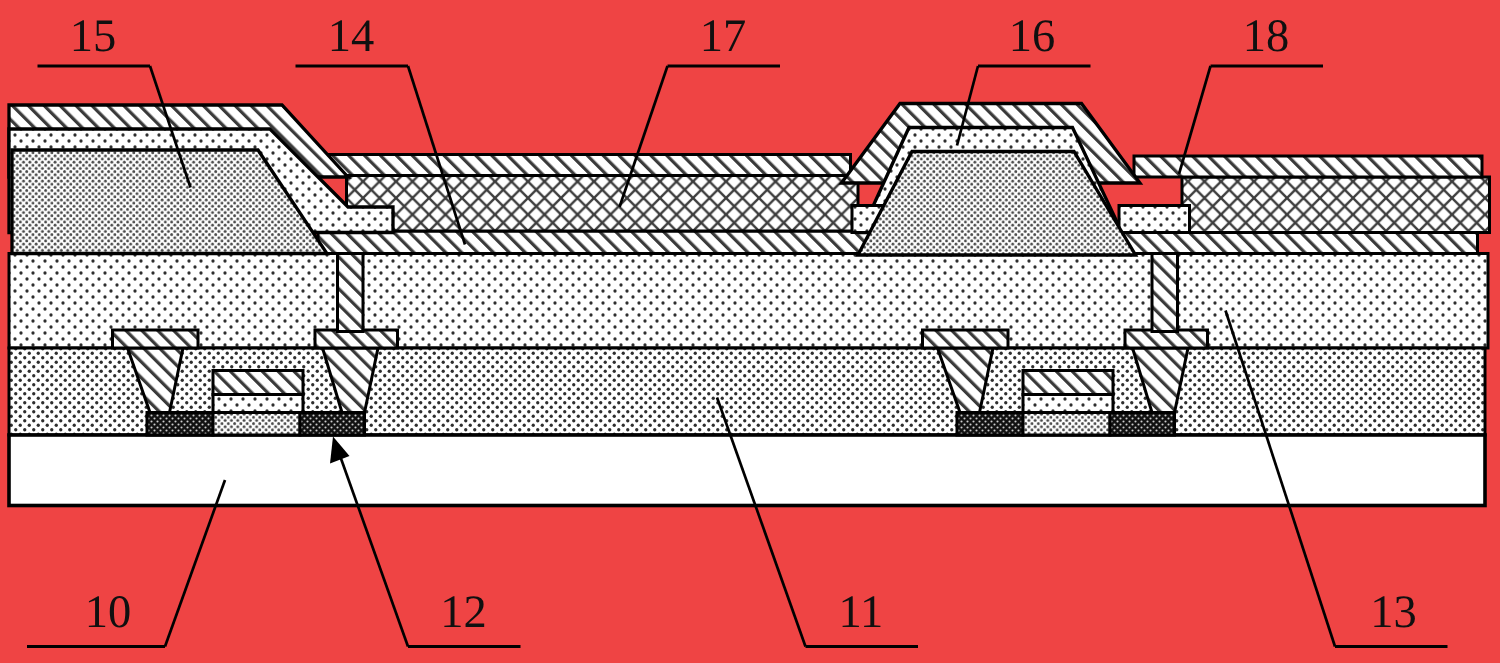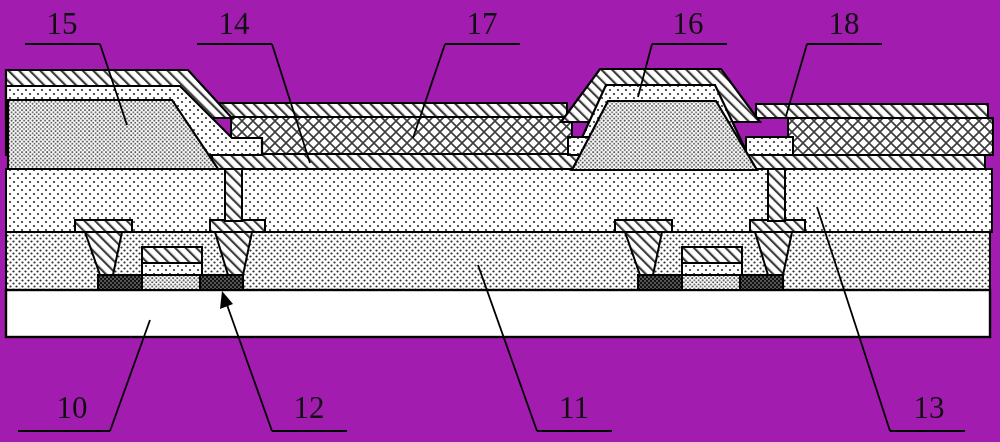--- a/index.html
+++ b/index.html
@@ -1,16 +1,16 @@
 <!DOCTYPE html>
 <html><head>
 <meta charset="utf-8">
 <style>
   html,body{margin:0;padding:0;background:#ffffff;}
-  .stage{position:relative;width:1000px;height:442px;background:#a21caf;overflow:hidden;}
+  .stage{position:relative;width:1000px;height:442px;background:#ef4444;overflow:hidden;}
   svg{display:block;}
   text.lbl{font-family:"Liberation Serif","DejaVu Serif",serif;font-size:31px;fill:#101010;}
 </style>
 </head>
 <body>
 
 <div class="stage">
 <svg width="1000" height="442" viewBox="0 0 1000 442">
   <defs>
     <pattern id="hatch" width="7.5" height="7.5" patternUnits="userSpaceOnUse" patternTransform="rotate(-45)">

